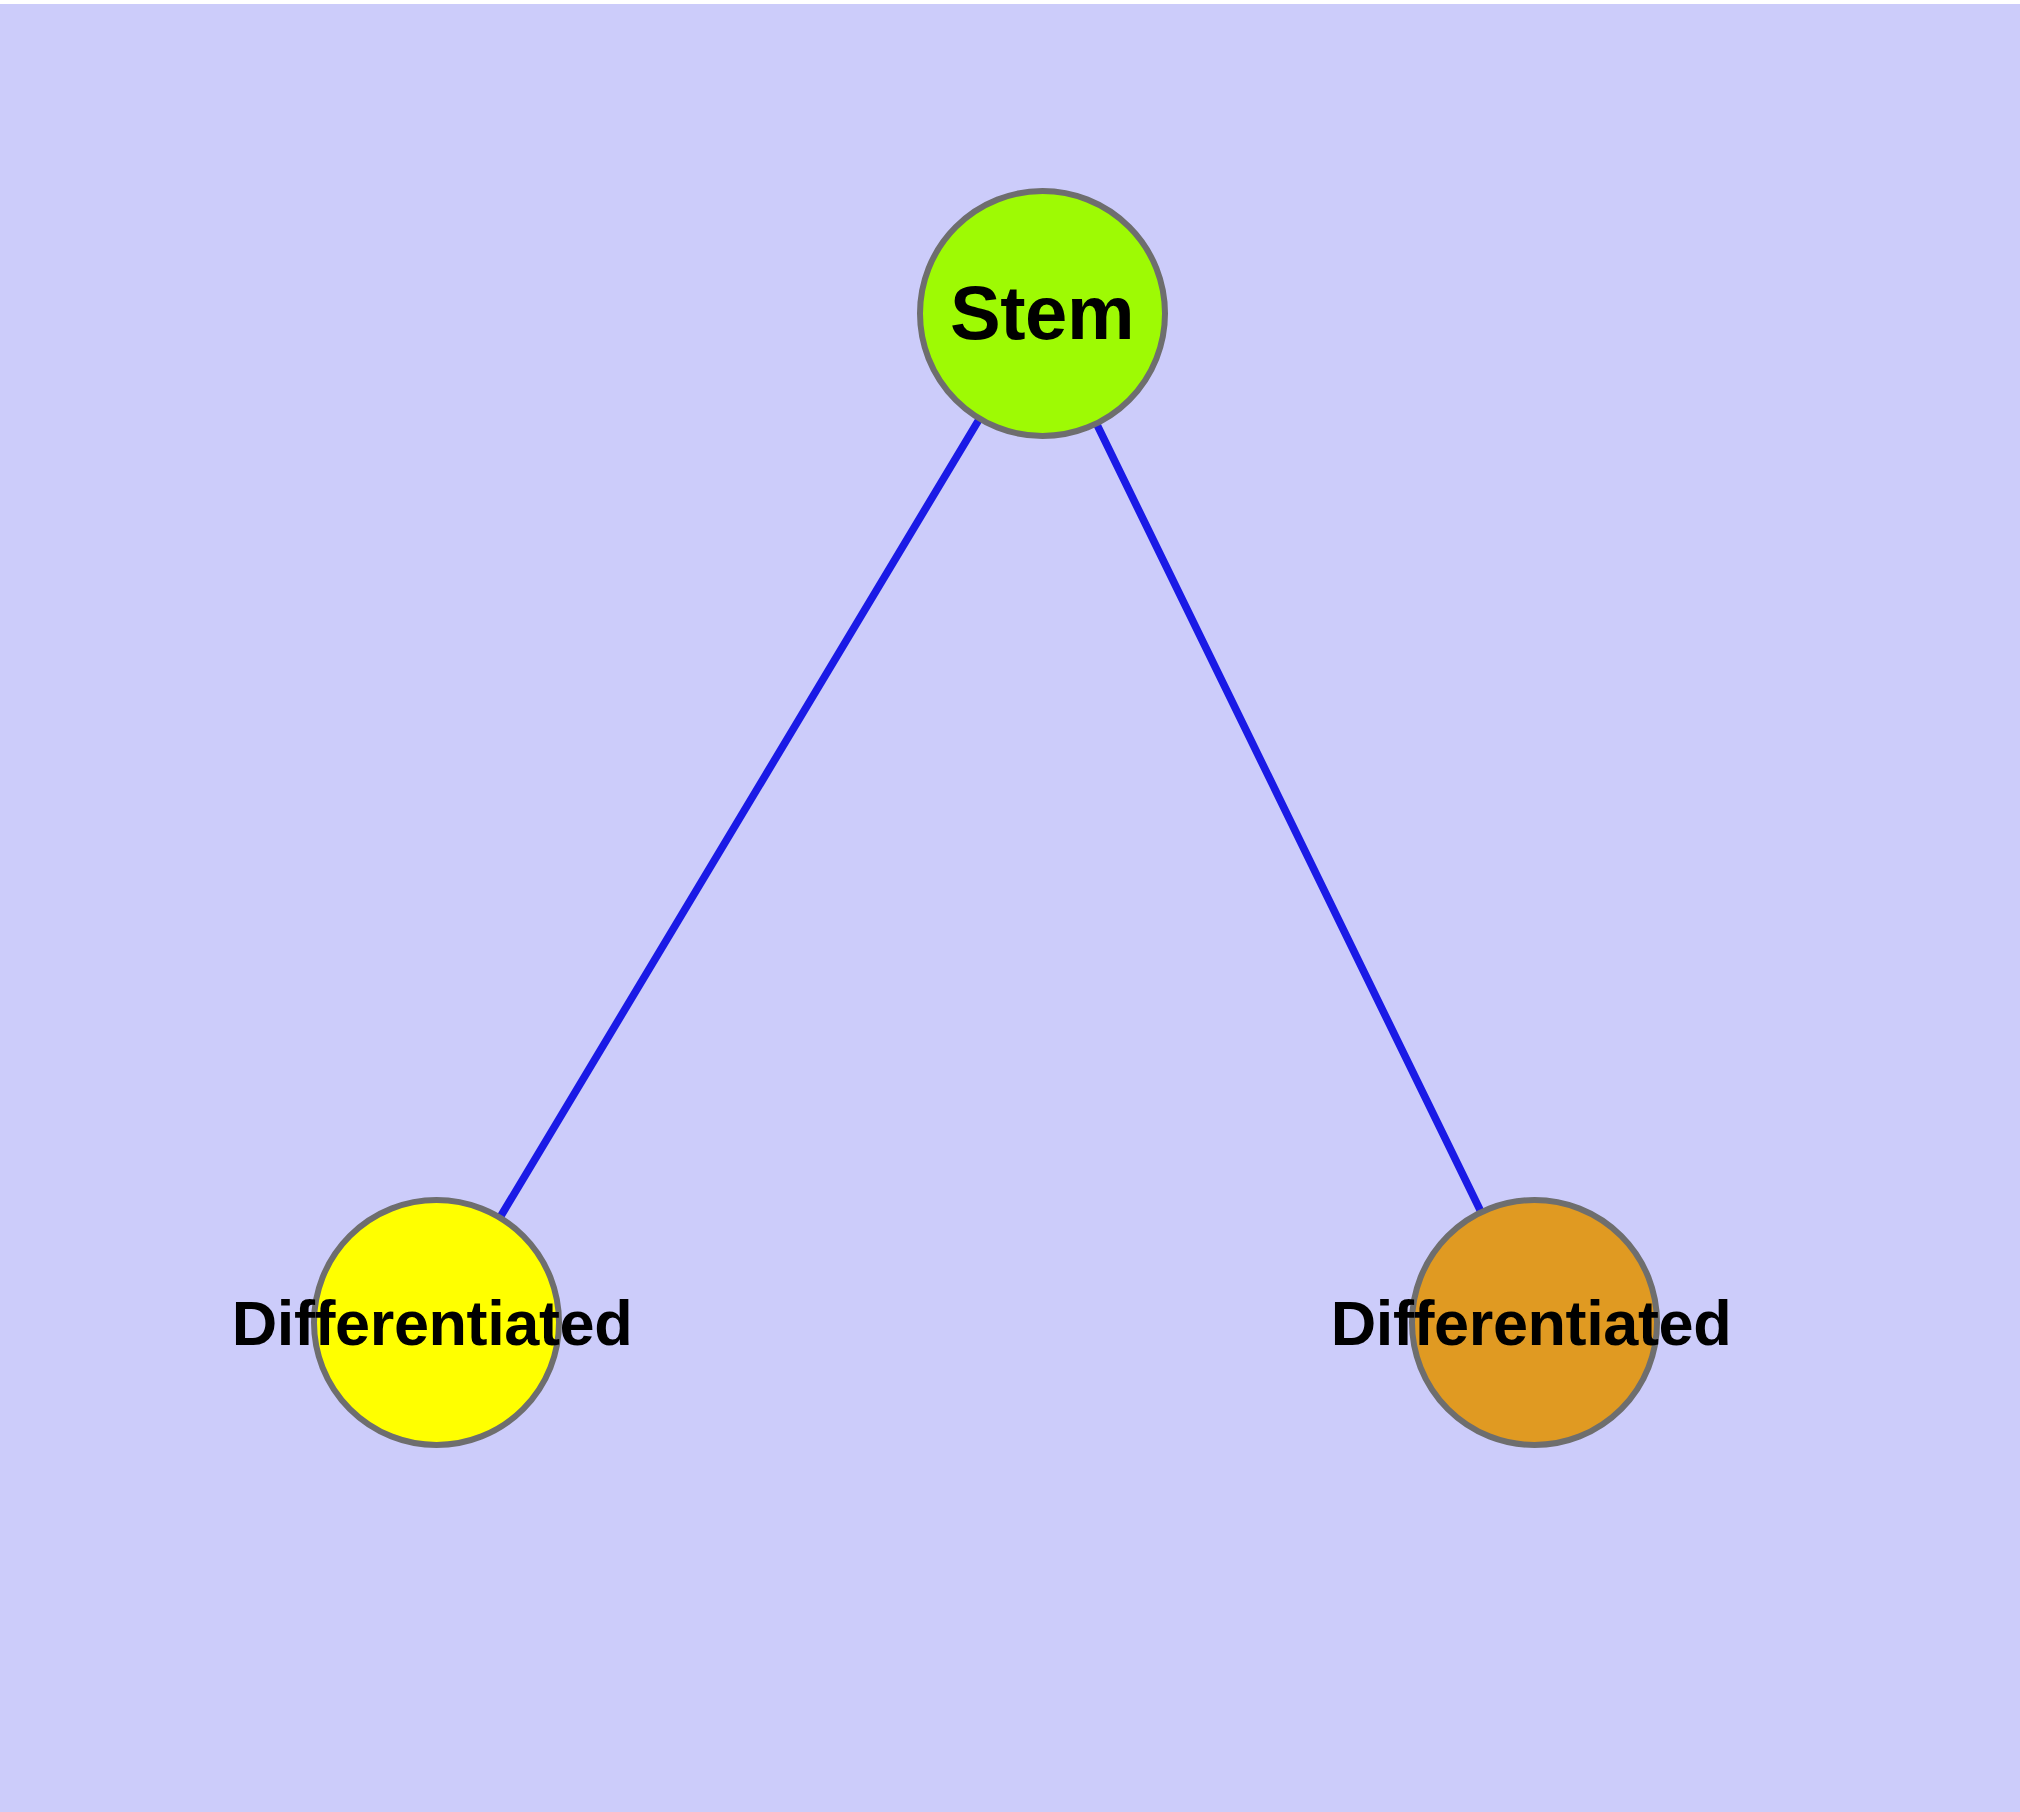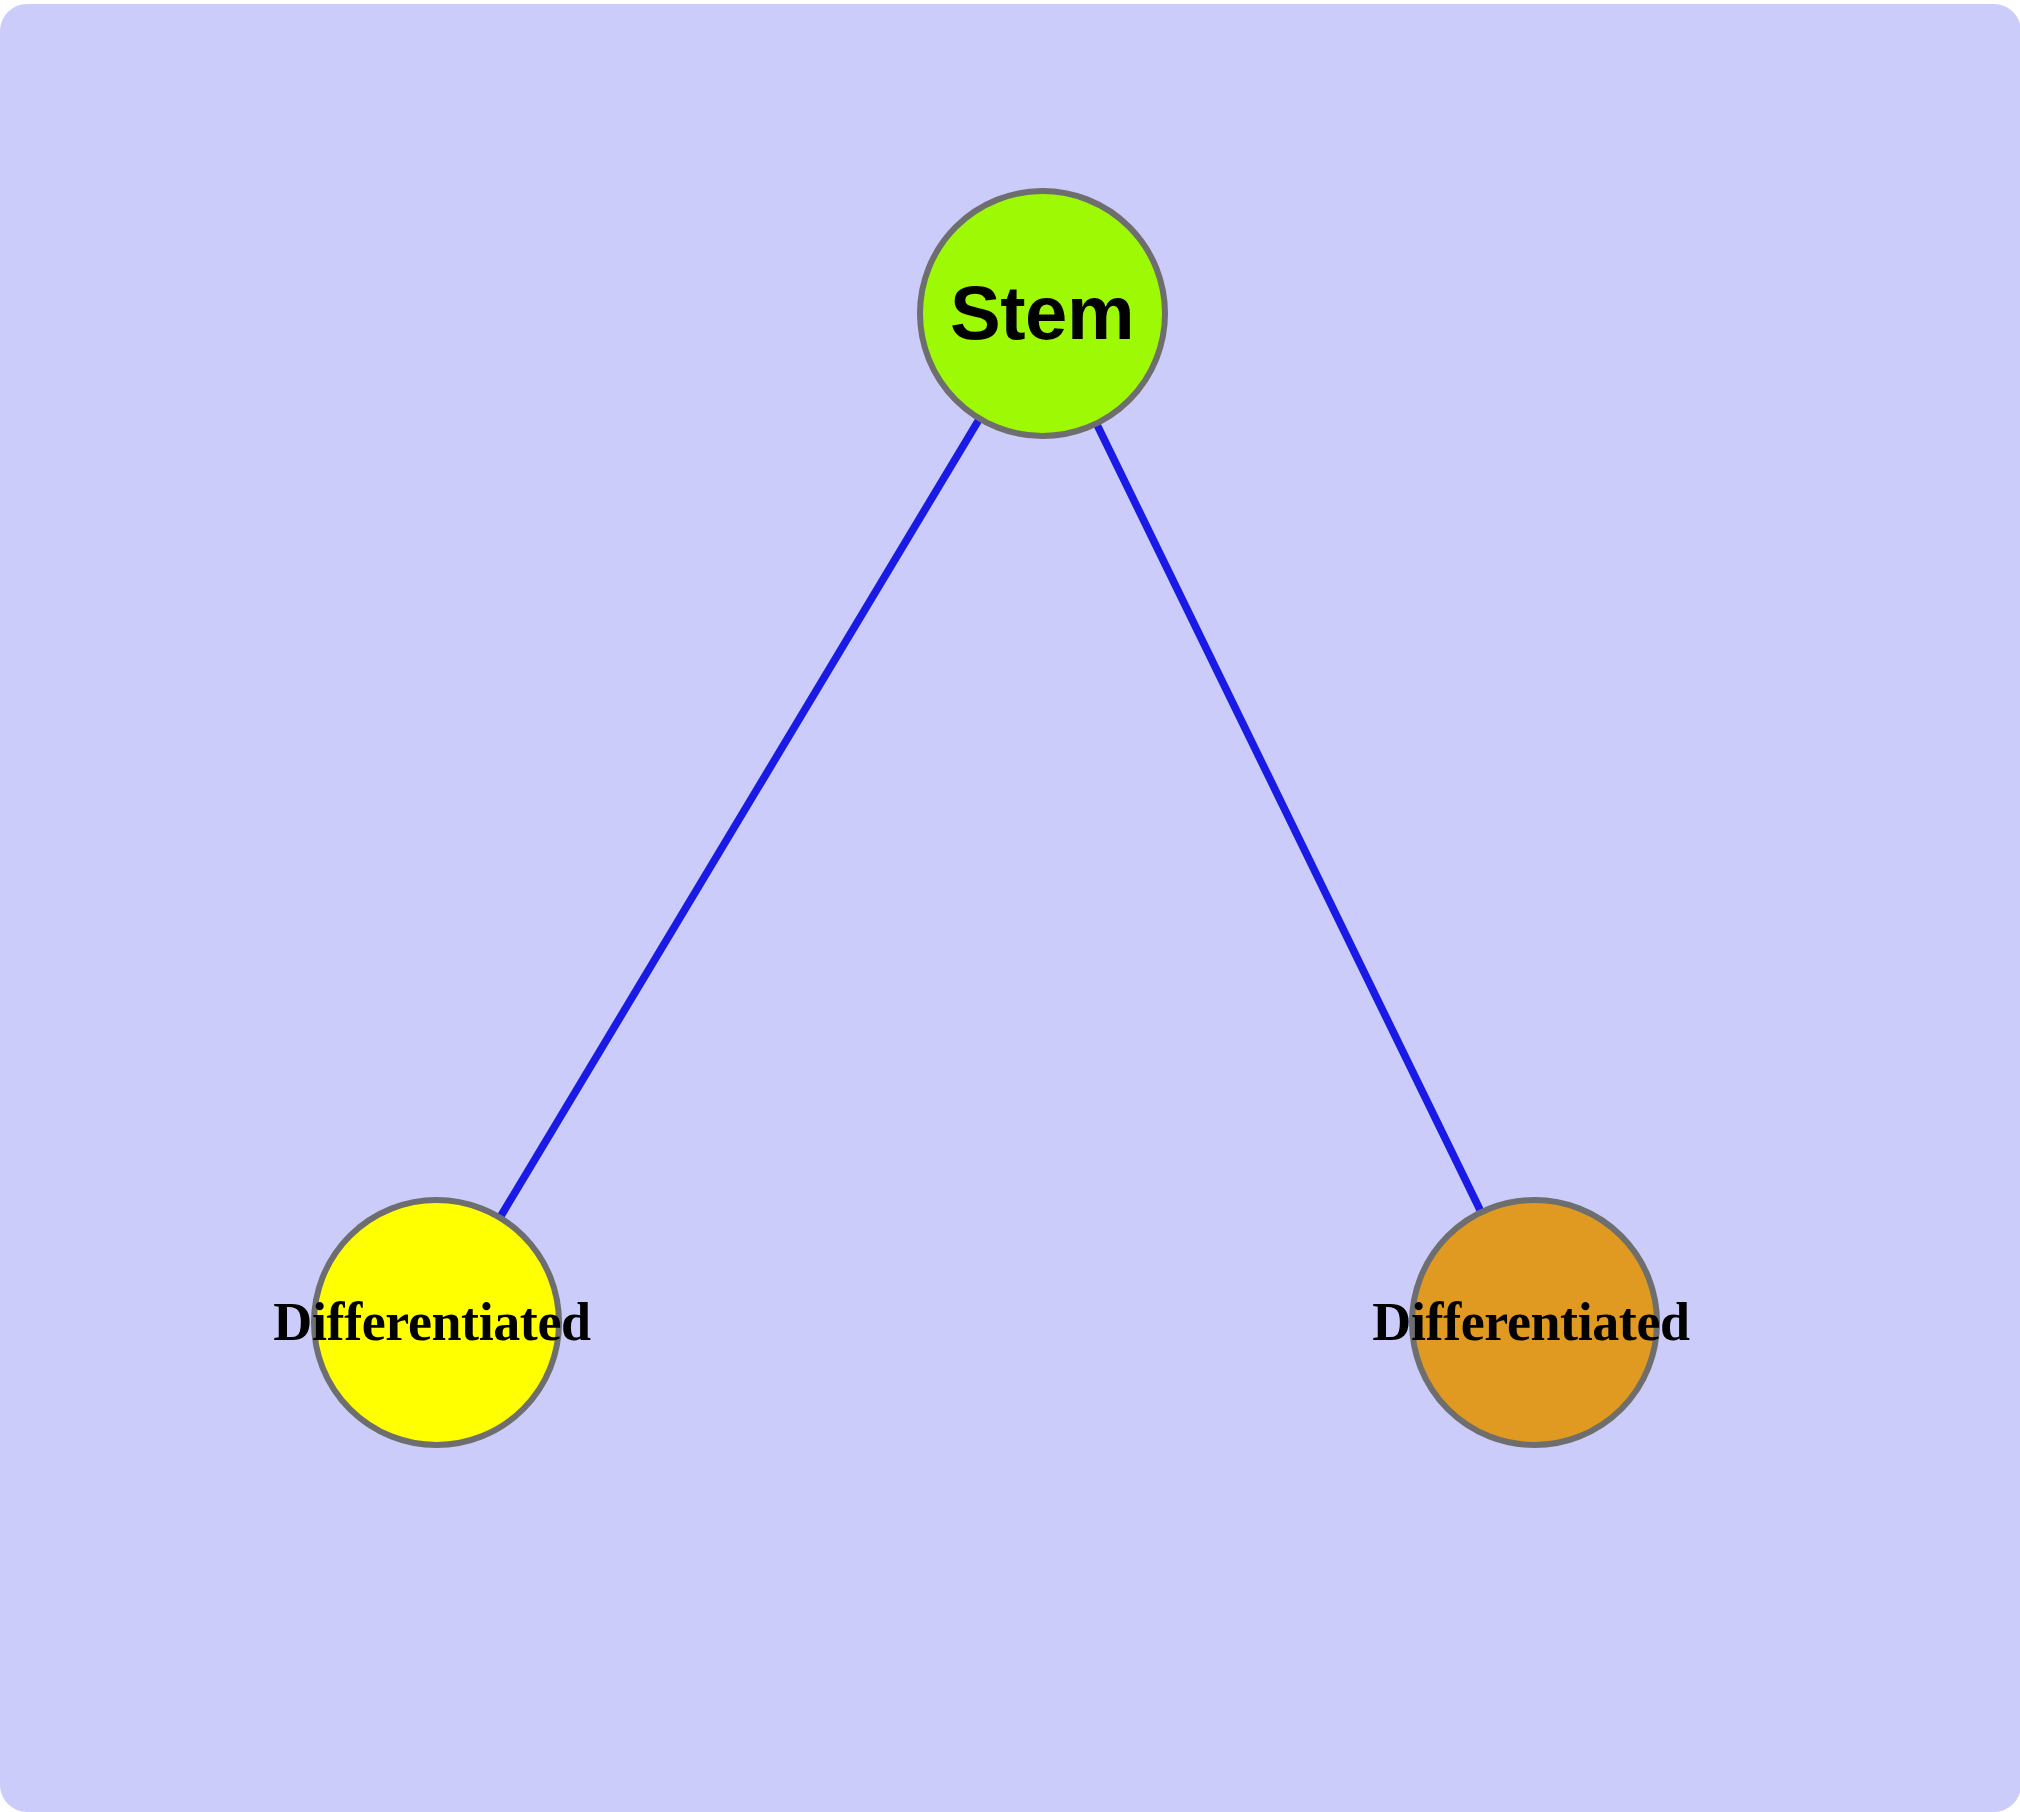--- a/index.html
+++ b/index.html
@@ -22,21 +22,20 @@
   }
 
   #graph-plot {
     position: absolute;
     left: 0;
     top: 4.2px;
     width: 2021px;
     height: 1808px;
     background: #ccccfa;
     overflow: hidden;
-    border-radius: 27px;
   }
 
   #edge-layer {
     position: absolute;
     left: 0;
     top: 0;
     width: 2021px;
     height: 1808px;
     pointer-events: none;
   }
@@ -62,22 +61,21 @@
     font-weight: bold;
     line-height: 1.03;
     letter-spacing: -0.4px;
   }
 
   .node-label.stem-label {
     font-size: 76px;
   }
 
   .node-label.child-label {
-    font-size: 54px;
-    font-family: Liberation Serif, serif;
+    font-size: 63px;
   }
 </style>
 </head>
 <body>
 
 <div id="graph-canvas">
   <div id="graph-plot">
 
     <svg id="edge-layer" viewBox="0 0 2384 2133" xmlns="http://www.w3.org/2000/svg">
       <line x1="1230" y1="365" x2="515" y2="1556" stroke="#1a1ae6" stroke-width="9" stroke-linecap="round"></line>

